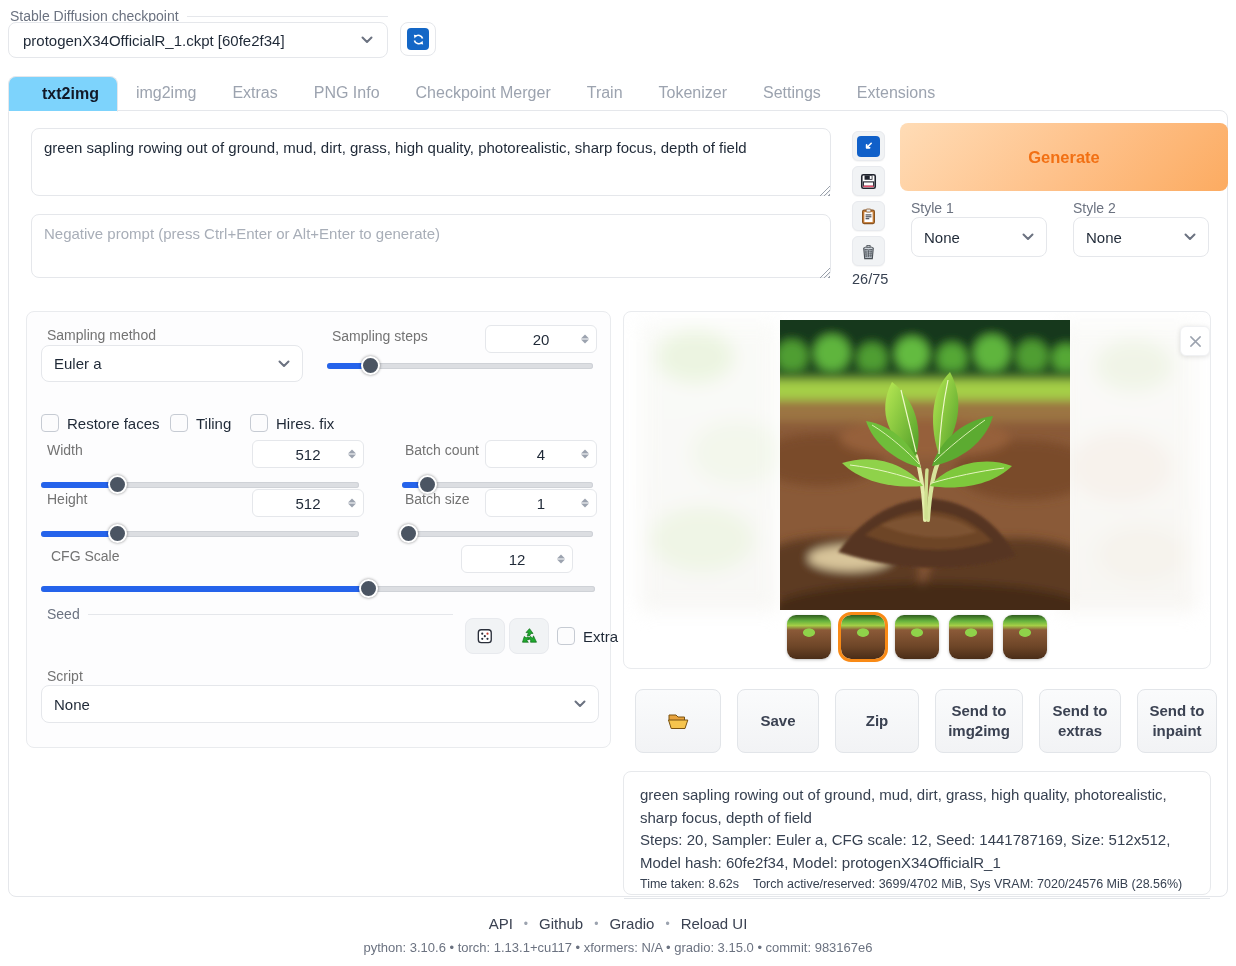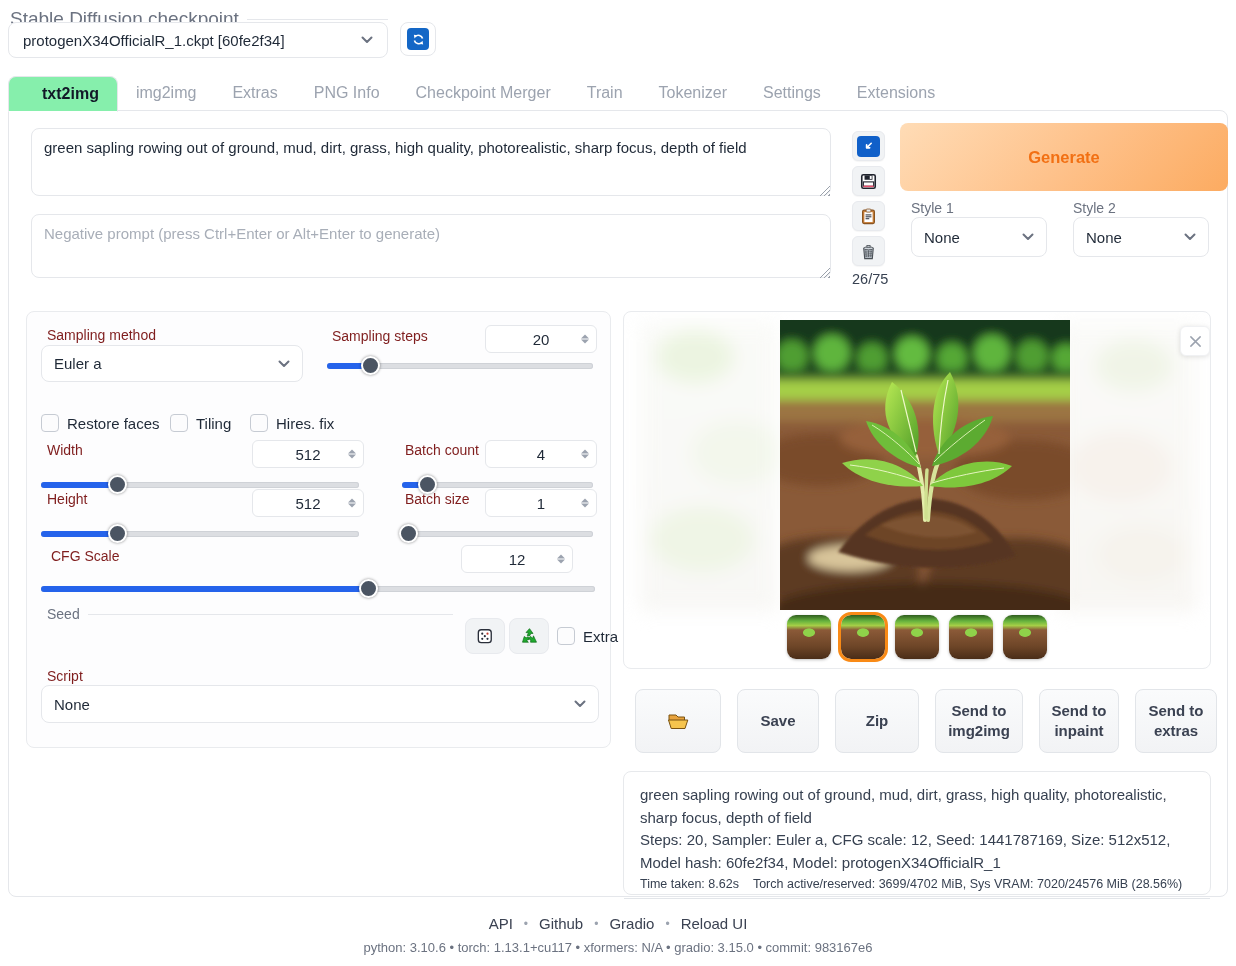--- a/index.html
+++ b/index.html
@@ -2,33 +2,33 @@
 <html><head>
 <meta charset="utf-8">
 <style>
   * { box-sizing: border-box; margin: 0; padding: 0; }
   html,body { width:1236px; height:966px; background:#fff; overflow:hidden;
     font-family:"Liberation Sans", sans-serif; color:#1f2937; }
   .app { position:relative; width:1236px; height:966px; }
 
   
   .ckpt-legend { position:absolute; left:10px; top:8px; width:378px; display:flex; align-items:center; gap:8px;
-    font-size:19px; color:#6b7280; }
+    font-size:14px; color:#6b7280; }
   .ckpt-legend .line { flex:1; height:1px; background:#e5e7eb; }
   .ckpt-box { position:absolute; left:8px; top:22px; width:380px; height:36px; border:1px solid #e5e7eb;
     border-radius:8px; background:#fff; display:flex; align-items:center; padding:0 14px; cursor:pointer; }
   .ckpt-box span { font-size:15px; color:#1f2937; flex:1; }
   .refresh-btn { position:absolute; left:400px; top:22px; width:36px; height:34px; border:1px solid #e5e7eb;
     border-radius:8px; background:#fff; display:flex; align-items:center; justify-content:center; cursor:pointer; }
   .blue-sq { width:22px; height:22px; border-radius:4px; background:#1467c6; display:flex; align-items:center; justify-content:center; }
 
   
   .tabs { position:absolute; left:8px; top:76px; display:flex; z-index:3; }
   .tab { padding:0 18px; line-height:34px; font-size:16px; color:#9ca3af; cursor:pointer; }
-  .tab.active { background:#86efac; border:1px solid #e5e7eb; border-bottom:1px solid #fff; border-radius:8px 8px 0 0;
+  .tab.active { background:#7dd3fc; border:1px solid #e5e7eb; border-bottom:1px solid #fff; border-radius:8px 8px 0 0;
     color:#111827; font-weight:700; margin-bottom:-1px;padding-left:33px; }
 
   .panel { position:absolute; left:8px; top:110px; width:1220px; height:787px; border:1px solid #e5e7eb;
     border-radius:0 8px 8px 8px; background:#fff; }
 
   
   .ta { position:absolute; border:1px solid #e5e7eb; border-radius:8px; font-family:"Liberation Sans",sans-serif;
     font-size:15px; color:#1f2937; padding:10px 12px; resize:none; outline:none; width:800px; background:#fff; }
   .ta::placeholder { color:#a8aeb8; }
   .ta-prompt { left:22px; top:17px; height:68px; }
@@ -48,21 +48,21 @@
     color:#f27013; font-size:16.5px; font-weight:700; cursor:pointer; font-family:"Liberation Sans",sans-serif; }
 
   .style-label { position:absolute; font-size:14px; color:#6b7280; }
   .select { position:absolute; border:1px solid #e5e7eb; border-radius:8px; background:#fff; display:flex;
     align-items:center; padding:0 12px; cursor:pointer; }
   .select span { flex:1; font-size:15px; color:#1f2937; }
 
   
   .params { position:absolute; left:17px; top:200px; width:585px; height:437px; border:1px solid #e9ebee;
     border-radius:8px; background:#fdfdfe; }
-  .lbl { position:absolute; font-size:14px; color:#7f1d1d; white-space:nowrap; }
+  .lbl { position:absolute; font-size:14px; color:#737373; white-space:nowrap; }
   .num { position:absolute; width:112px; height:28px; border:1px solid #e5e7eb; border-radius:6px; background:#fff;
     display:flex; align-items:center; justify-content:center; font-size:15px; color:#1f2937; cursor:text; }
   .spin { position:absolute; right:7px; top:50%; transform:translateY(-50%); display:flex; flex-direction:column; gap:1px; }
   .spin i { display:block; width:0; height:0; border-left:4px solid transparent; border-right:4px solid transparent; }
   .spin .up { border-bottom:4px solid #9ca3af; }
   .spin .dn { border-top:4px solid #9ca3af; }
 
   .slider { position:absolute; height:19px; cursor:pointer; }
   .slider .track { position:absolute; left:0; right:0; top:7px; height:6px; background:#dcdee2; border-radius:3px;
     box-shadow:inset 0 0 0 1px #cfd2d7; }
@@ -452,22 +452,22 @@
     <div class="actions">
       <button class="act-btn" style="width:86px;">
         <svg width="24" height="24" viewBox="0 0 24 24">
             <path d="M3 6 h7 l2 2 h6.5 v3.5 H3 Z" fill="#e8a33d" stroke="#7a5210" stroke-width="1"></path>
             <path d="M2.5 11 H21.8 L19 19.5 H5.2 Z" fill="#f6c44d" stroke="#7a5210" stroke-width="1"></path>
           </svg>
       </button>
       <button class="act-btn" style="width:82px;">Save</button>
       <button class="act-btn" style="width:84px;">Zip</button>
       <button class="act-btn" style="width:88px;">Send to img2img</button>
+      <button class="act-btn" style="width:82px;">Send to extras</button>
       <button class="act-btn" style="width:80px;">Send to inpaint</button>
-      <button class="act-btn" style="width:82px;">Send to extras</button>
     </div>
 
     <div class="info-card">
       <div class="info-text">green sapling rowing out of ground, mud, dirt, grass, high quality, photorealistic, sharp focus, depth of field</div>
       <div class="info-text">Steps: 20, Sampler: Euler a, CFG scale: 12, Seed: 1441787169, Size: 512x512, Model hash: 60fe2f34, Model: protogenX34OfficialR_1</div>
       <div class="info-small">
         <span>Time taken: 8.62s</span>
         <span>Torch active/reserved: 3699/4702 MiB, Sys VRAM: 7020/24576 MiB (28.56%)</span>
       </div>
     </div>

